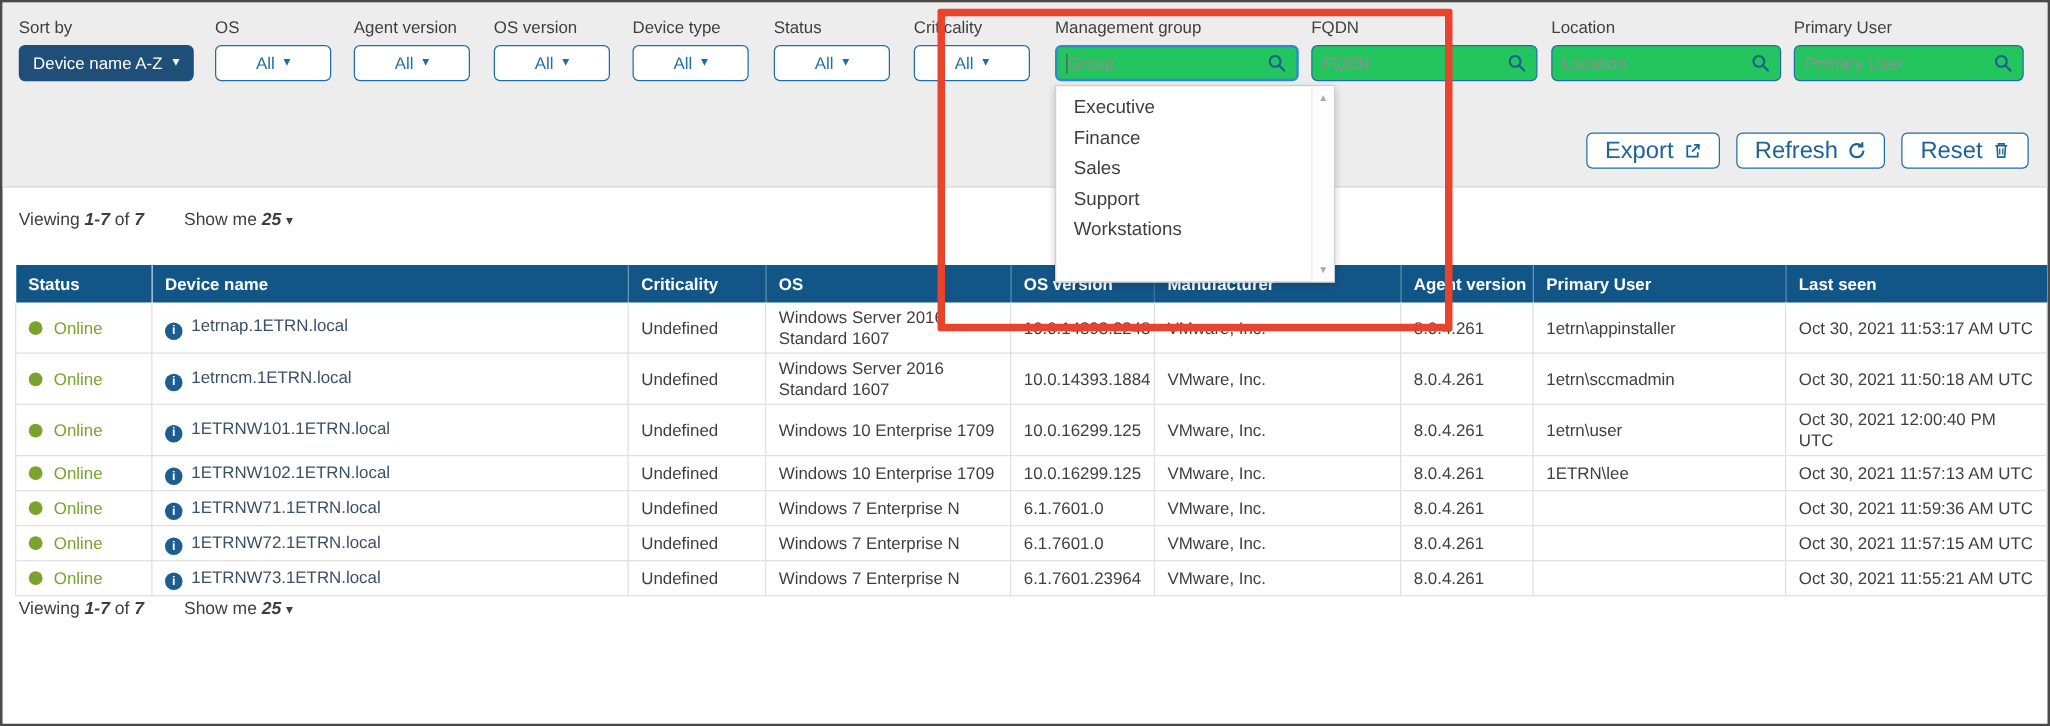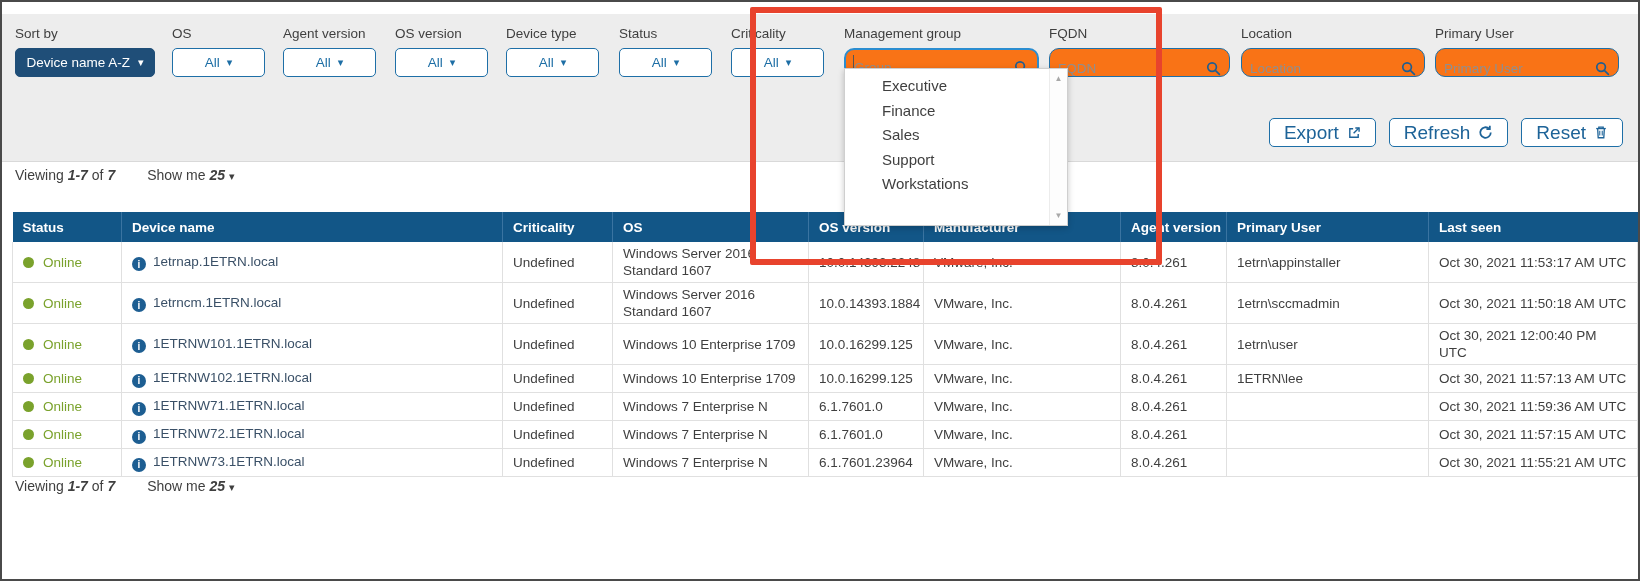--- a/index.html
+++ b/index.html
@@ -2,56 +2,56 @@
 <html><head>
 <meta charset="utf-8">
 <style>
   html,body { margin:0; padding:0; background:#fff; }
   .screen {
     position:relative; width:1640px; height:581px; box-sizing:border-box;
     border:2px solid #4a4a4a; background:#fff; overflow:hidden;
     font-family:"Liberation Sans","DejaVu Sans",sans-serif; color:#3f3f3f;
   }
   
-  .filter-area { position:absolute; left:0; top:12px; width:100%; height:147px; background:#ededed; border-bottom:1px solid #d9d9d9; }
+  .filter-area { position:absolute; left:0; top:0; width:100%; height:147px; background:#ededed; border-bottom:1px solid #d9d9d9; }
   .fg { position:absolute; top:12px; }
   .flabel { font-size:13.5px; color:#3f3f3f; height:16px; line-height:16px; margin-bottom:6px; white-space:nowrap; }
   .caret { font-size:11px; line-height:1; }
   .btn-solid {
     width:140px; height:29px; background:#1f4e78; border:1px solid #1f4e78; border-radius:5px;
     color:#fff; font-size:13.5px; font-family:inherit; display:flex; align-items:center; justify-content:center; gap:8px; cursor:pointer;
   }
   .btn-outline {
     width:93px; height:29px; background:#fff; border:1.5px solid #1e6fa7; border-radius:5px; box-sizing:border-box;
     color:#1d6ea5; font-size:13.5px; font-family:inherit; display:flex; align-items:center; justify-content:center; gap:7px; cursor:pointer;
   }
   .searchbox {
-    position:relative; height:29px; box-sizing:border-box; background:#f97316;
-    border:1.5px solid #1e6fa7; border-radius:10px; display:flex; align-items:flex-end;
+    position:relative; height:29px; box-sizing:border-box; background:#22c55e;
+    border:1.5px solid #1e6fa7; border-radius:5px; display:flex; align-items:center;
   }
   .searchbox.focused { border:2px solid #2b8dd0; }
   .searchbox input {
     flex:1; min-width:0; border:none; outline:none; background:transparent;
     padding:0 4px 0 8px; font-size:13.5px; color:#333; font-family:inherit;
   }
   .searchbox input::placeholder { color:#8f8f8f; }
   .searchbox svg { flex:none; margin-right:8px; }
   .text-caret { position:absolute; left:7px; top:5px; width:1px; height:16px; background:#555; }
   
   .actions { position:absolute; top:104px; right:15px; display:flex; gap:13px; }
   .actions button {
     height:29px; padding:0 14px; background:#fff; border:1.5px solid #1e6fa7; border-radius:5px;
     color:#1d6398; font-size:19px; font-family:inherit; display:flex; align-items:center; gap:8px; cursor:pointer;
   }
   
   .group-dropdown {
     position:absolute; left:842px; top:66px; width:224px; height:158px; background:#fff;
     border:1px solid #cfcfcf; box-shadow:0 2px 6px rgba(0,0,0,.22); z-index:5; display:flex; box-sizing:border-box;
   }
-  .gd-list { flex:1; padding:5px 0; overflow:hidden;margin-left:23px; }
+  .gd-list { flex:1; padding:5px 0; overflow:hidden; }
   .gd-item { padding:1px 14px; font-size:15px; line-height:22.5px; color:#3f3f3f; cursor:pointer; white-space:nowrap; }
   .gd-scroll { width:17px; border-left:1px solid #ececec; background:#fdfdfd; position:relative; }
   .gd-arrow { position:absolute; left:0; width:100%; text-align:center; font-size:8px; color:#a8a8a8; cursor:pointer; }
   .gd-arrow.up { top:5px; } .gd-arrow.down { bottom:5px; }
   
   .annotation-box {
     position:absolute; left:748px; top:5px; width:400px; height:246px;
     border:6px solid #e8432d; border-radius:2px; z-index:10; pointer-events:none;
   }
   

